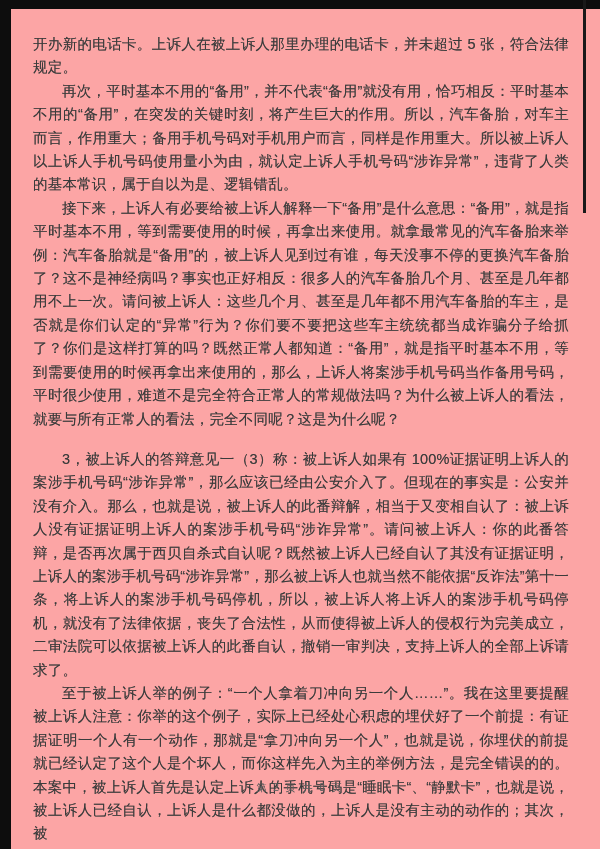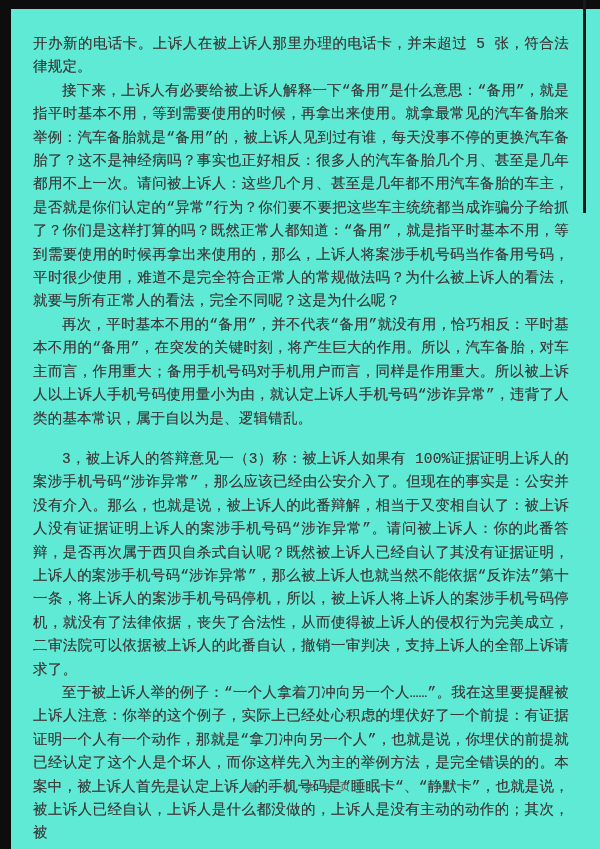--- a/index.html
+++ b/index.html
@@ -10,22 +10,21 @@
     width: 600px;
     height: 849px;
     position: relative;
     overflow: hidden;
     background: #fbfbfa;
     font-family: "Liberation Sans", sans-serif;
   }
   .page {
     position: absolute;
     inset: 0;
-    background: #5eead4;
-    font-family: Liberation Mono, monospace;
+    background: #fca5a5;
   }
   
   .edge { position: absolute; background: #0d0d0d; }
   .edge-top  { top: 0; left: 0; right: 0; height: 9px; }
   .edge-left { top: 0; left: 0; width: 11px; bottom: 0; }
   .edge-right{ top: 0; left: 583px; width: 3px; height: 213px; background: #191919; }
   
   .doc-body {
     position: absolute;
     left: 33px;
@@ -62,22 +61,22 @@
 </head>
 <body>
 
 <div class="page">
   <div class="edge edge-top"></div>
   <div class="edge edge-left"></div>
   <div class="edge edge-right"></div>
 
   <div class="doc-body">
       <p class="">开办新的电话卡。上诉人在被上诉人那里办理的电话卡，并未超过 5 张，符合法律规定。</p>
+      <p class="indent">再次，平时基本不用的“备用”，并不代表“备用”就没有用，恰巧相反：平时基本不用的“备用”，在突发的关键时刻，将产生巨大的作用。所以，汽车备胎，对车主而言，作用重大；备用手机号码对手机用户而言，同样是作用重大。所以被上诉人以上诉人手机号码使用量小为由，就认定上诉人手机号码“涉诈异常”，违背了人类的基本常识，属于自以为是、逻辑错乱。</p>
       <p class="indent">接下来，上诉人有必要给被上诉人解释一下“备用”是什么意思：“备用”，就是指平时基本不用，等到需要使用的时候，再拿出来使用。就拿最常见的汽车备胎来举例：汽车备胎就是“备用”的，被上诉人见到过有谁，每天没事不停的更换汽车备胎了？这不是神经病吗？事实也正好相反：很多人的汽车备胎几个月、甚至是几年都用不上一次。请问被上诉人：这些几个月、甚至是几年都不用汽车备胎的车主，是否就是你们认定的“异常”行为？你们要不要把这些车主统统都当成诈骗分子给抓了？你们是这样打算的吗？既然正常人都知道：“备用”，就是指平时基本不用，等到需要使用的时候再拿出来使用的，那么，上诉人将案涉手机号码当作备用号码，平时很少使用，难道不是完全符合正常人的常规做法吗？为什么被上诉人的看法，就要与所有正常人的看法，完全不同呢？这是为什么呢？</p>
-      <p class="indent">再次，平时基本不用的“备用”，并不代表“备用”就没有用，恰巧相反：平时基本不用的“备用”，在突发的关键时刻，将产生巨大的作用。所以，汽车备胎，对车主而言，作用重大；备用手机号码对手机用户而言，同样是作用重大。所以被上诉人以上诉人手机号码使用量小为由，就认定上诉人手机号码“涉诈异常”，违背了人类的基本常识，属于自以为是、逻辑错乱。</p>
       <p class="indent gap">3，被上诉人的答辩意见一（3）称：被上诉人如果有 100%证据证明上诉人的案涉手机号码“涉诈异常”，那么应该已经由公安介入了。但现在的事实是：公安并没有介入。那么，也就是说，被上诉人的此番辩解，相当于又变相自认了：被上诉人没有证据证明上诉人的案涉手机号码“涉诈异常”。请问被上诉人：你的此番答辩，是否再次属于西贝自杀式自认呢？既然被上诉人已经自认了其没有证据证明，上诉人的案涉手机号码“涉诈异常”，那么被上诉人也就当然不能依据“反诈法”第十一条，将上诉人的案涉手机号码停机，所以，被上诉人将上诉人的案涉手机号码停机，就没有了法律依据，丧失了合法性，从而使得被上诉人的侵权行为完美成立，二审法院可以依据被上诉人的此番自认，撤销一审判决，支持上诉人的全部上诉请求了。</p>
       <p class="indent">至于被上诉人举的例子：“一个人拿着刀冲向另一个人……”。我在这里要提醒被上诉人注意：你举的这个例子，实际上已经处心积虑的埋伏好了一个前提：有证据证明一个人有一个动作，那就是“拿刀冲向另一个人”，也就是说，你埋伏的前提就已经认定了这个人是个坏人，而你这样先入为主的举例方法，是完全错误的的。本案中，被上诉人首先是认定上诉人的手机号码是“睡眠卡“、“静默卡”，也就是说，被上诉人已经自认，上诉人是什么都没做的，上诉人是没有主动的动作的；其次，被</p>
     </div>
 
   <div class="footer">
     <span>第 2 页 共 8 页</span>
   </div>
 </div>
 
 </body></html>

